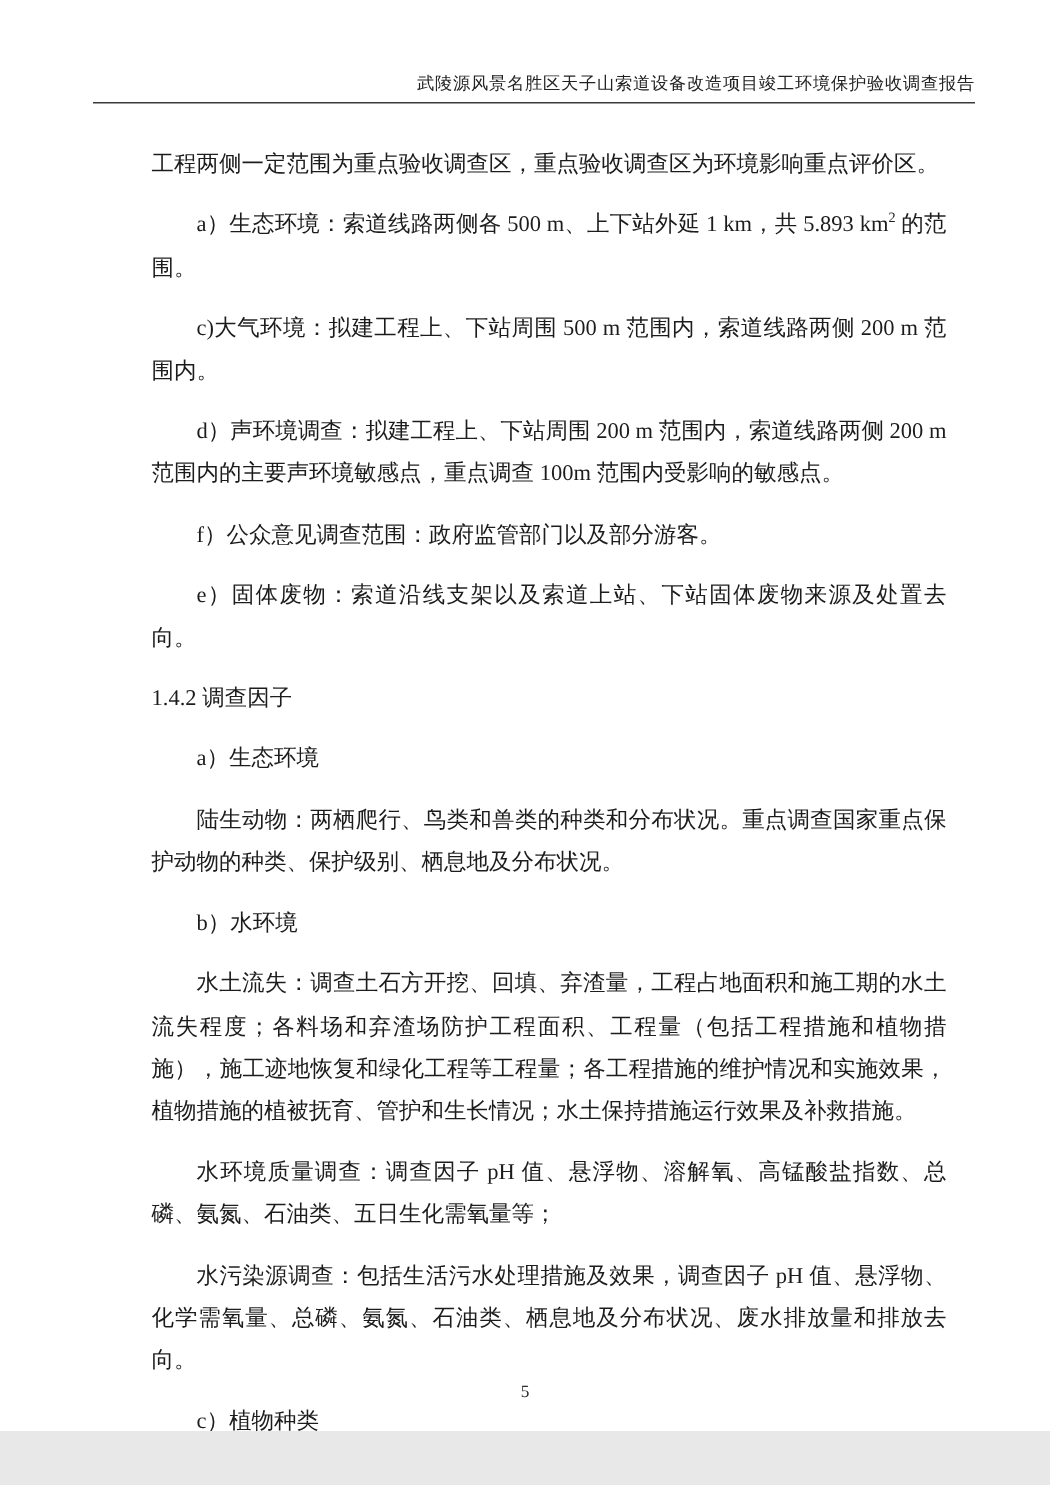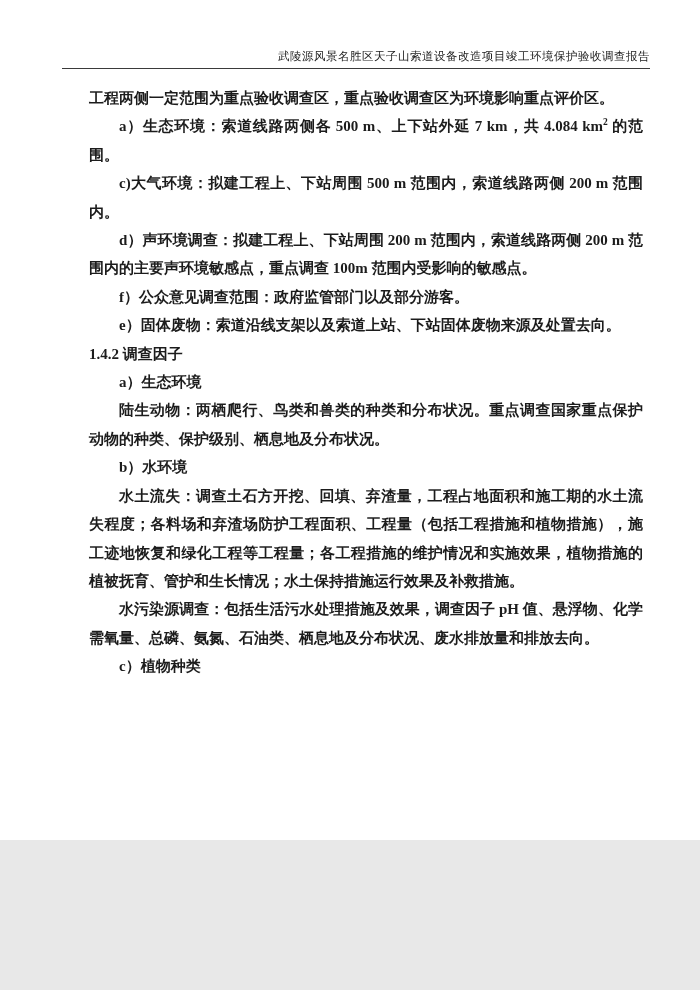--- a/index.html
+++ b/index.html
@@ -3,21 +3,21 @@
 <meta charset="utf-8">
 <style>
   html, body {
     margin: 0;
     padding: 0;
     background: #e8e8e8;
   }
   .page {
     position: relative;
     width: 700px;
-    height: 840px;
+    height: 954px;
     margin: 0 auto;
     background: #ffffff;
     overflow: hidden;
     font-family: "Liberation Serif", "DejaVu Serif", serif;
     color: #1f1f1f;
   }
   .running-head {
     position: absolute;
     top: 49px;
     left: 62px;
@@ -35,23 +35,22 @@
     top: 84px;
     left: 89px;
     width: 554px;
     font-size: 15px;
     line-height: 28.4px;
     text-align: justify;
     text-justify: inter-ideograph;
     color: #1c1c1c;
   }
   .content p {
-    margin: 0;
+    margin: 12px;
     padding: 0;
-    font-weight: bold;
   }
   .indent {
     text-indent: 2em;
   }
   .noindent {
     text-indent: 0;
   }
   sup {
     font-size: 9.5px;
     line-height: 0;
@@ -78,21 +77,21 @@
 <div class="page">
 
   <div class="running-head">
     <span>武陵源风景名胜区天子山索道设备改造项目竣工环境保护验收调查报告</span>
   </div>
 
   <div class="content">
 
     <p class="noindent">工程两侧一定范围为重点验收调查区，重点验收调查区为环境影响重点评价区。</p>
 
-    <p class="indent"><span>a）生态环境：索道线路两侧各 500 m、上下站外延 7 km，共 4.084 km</span><sup>2</sup><span> 的范围。</span></p>
+    <p class="indent"><span>a）生态环境：索道线路两侧各 500 m、上下站外延 1 km，共 5.893 km</span><sup>2</sup><span> 的范围。</span></p>
 
 
     <p class="indent">c)大气环境：拟建工程上、下站周围 500 m 范围内，索道线路两侧 200 m 范围内。</p>
 
     <p class="indent">d）声环境调查：拟建工程上、下站周围 200 m 范围内，索道线路两侧 200 m 范围内的主要声环境敏感点，重点调查 100m 范围内受影响的敏感点。</p>
 
     <p class="indent">f）公众意见调查范围：政府监管部门以及部分游客。</p>
 
     <p class="indent">e）固体废物：索道沿线支架以及索道上站、下站固体废物来源及处置去向。</p>
 
@@ -100,20 +99,21 @@
 
     <p class="indent">a）生态环境</p>
 
 
     <p class="indent">陆生动物：两栖爬行、鸟类和兽类的种类和分布状况。重点调查国家重点保护动物的种类、保护级别、栖息地及分布状况。</p>
 
     <p class="indent">b）水环境</p>
 
     <p class="indent">水土流失：调查土石方开挖、回填、弃渣量，工程占地面积和施工期的水土流失程度；各料场和弃渣场防护工程面积、工程量（包括工程措施和植物措施），施工迹地恢复和绿化工程等工程量；各工程措施的维护情况和实施效果，植物措施的植被抚育、管护和生长情况；水土保持措施运行效果及补救措施。</p>
 
+    <p class="indent">水环境质量调查：调查因子 pH 值、悬浮物、溶解氧、高锰酸盐指数、总磷、氨氮、石油类、五日生化需氧量等；</p>
 
     <p class="indent">水污染源调查：包括生活污水处理措施及效果，调查因子 pH 值、悬浮物、化学需氧量、总磷、氨氮、石油类、栖息地及分布状况、废水排放量和排放去向。</p>
 
     <p class="indent">c）植物种类</p>
 
 
   </div>
 
   <div class="page-number">5</div>
 

